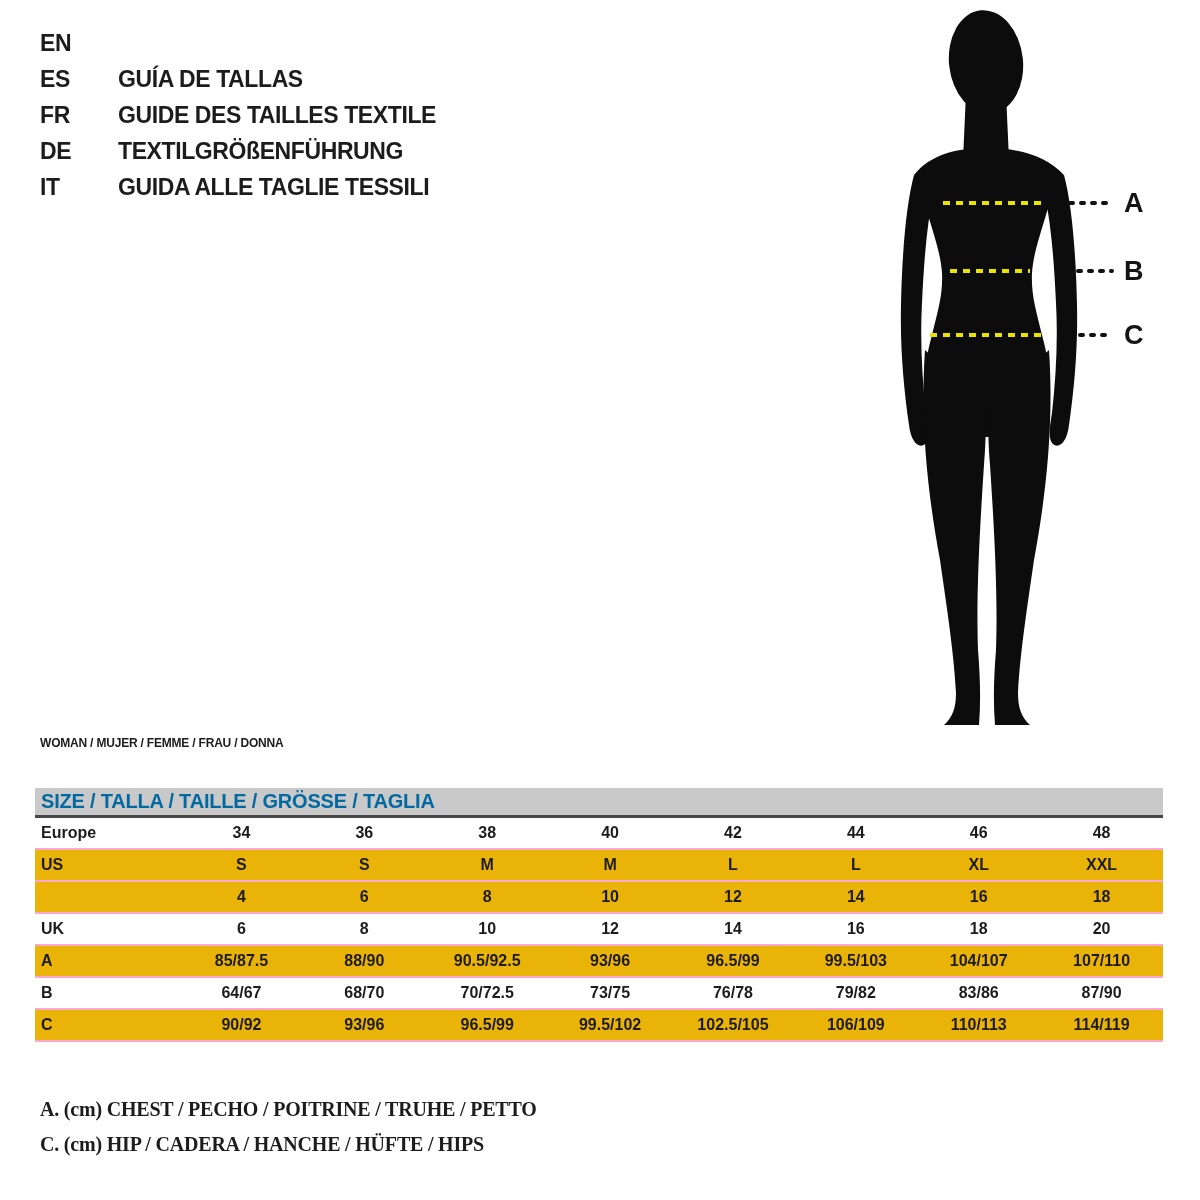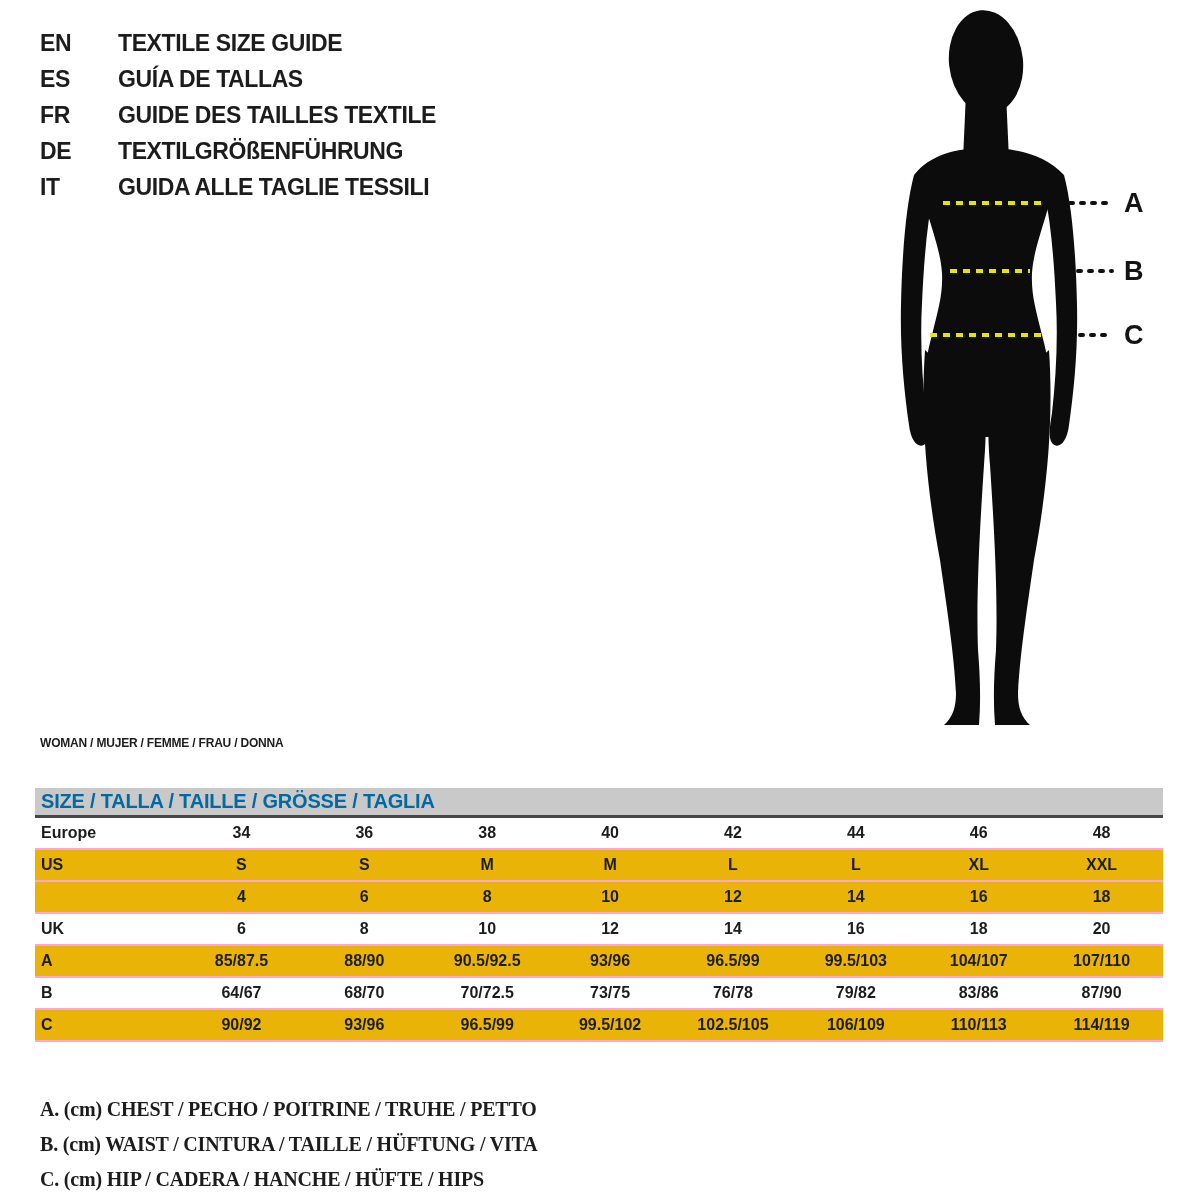--- a/index.html
+++ b/index.html
@@ -40,21 +40,20 @@
   .legend-line{font-size:20px;line-height:35px;letter-spacing:-0.2px;font-family:Liberation Serif, serif;}
 </style>
 </head>
 <body>
 
 <div class="canvas">
 
   <section class="lang-list">
     <div class="lang-row">
       <span class="lang-code">EN</span>
-      <span class="lang-title">TEXTILE SIZE GUIDE</span>
     </div>
     <div class="lang-row">
       <span class="lang-code">ES</span>
       <span class="lang-title">GUÍA DE TALLAS</span>
     </div>
     <div class="lang-row">
       <span class="lang-code">FR</span>
       <span class="lang-title">GUIDE DES TAILLES TEXTILE</span>
     </div>
     <div class="lang-row">
@@ -219,17 +218,16 @@
       <div class="t-cell">99.5/102</div>
       <div class="t-cell">102.5/105</div>
       <div class="t-cell">106/109</div>
       <div class="t-cell">110/113</div>
       <div class="t-cell">114/119</div>
     </div>
   </div>
 
   <section class="legend">
     <div class="legend-line">A. (cm) CHEST / PECHO / POITRINE / TRUHE / PETTO</div>
-    <div class="legend-line">B. (cm) WAIST / CINTURA / TAILLE / HÜFTUNG / VITA</div>
     <div class="legend-line">C. (cm) HIP / CADERA / HANCHE / HÜFTE / HIPS</div>
   </section>
 
 </div>
 
 </body></html>

